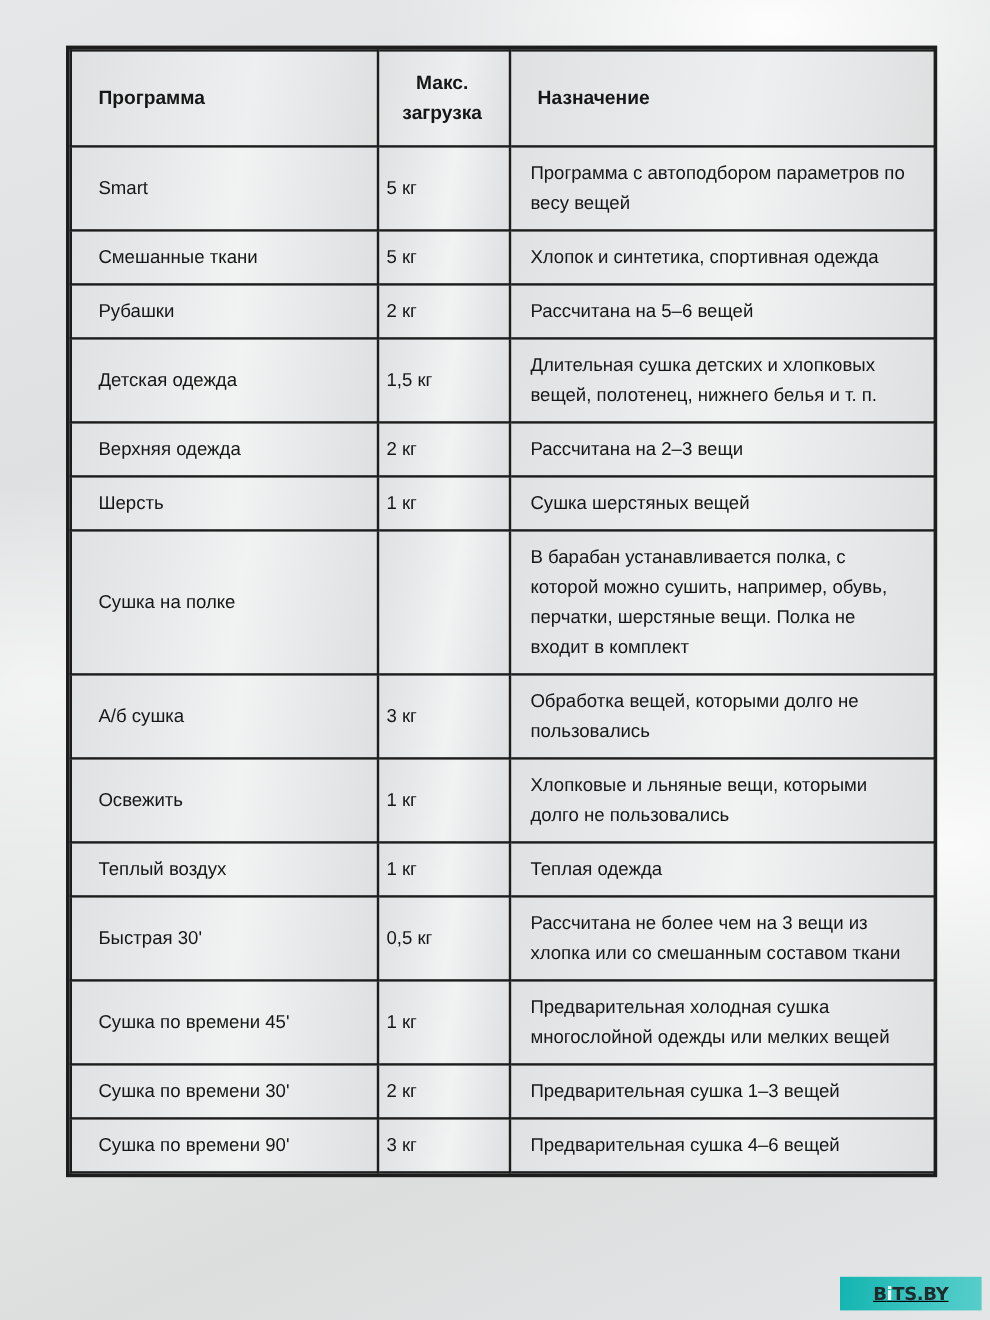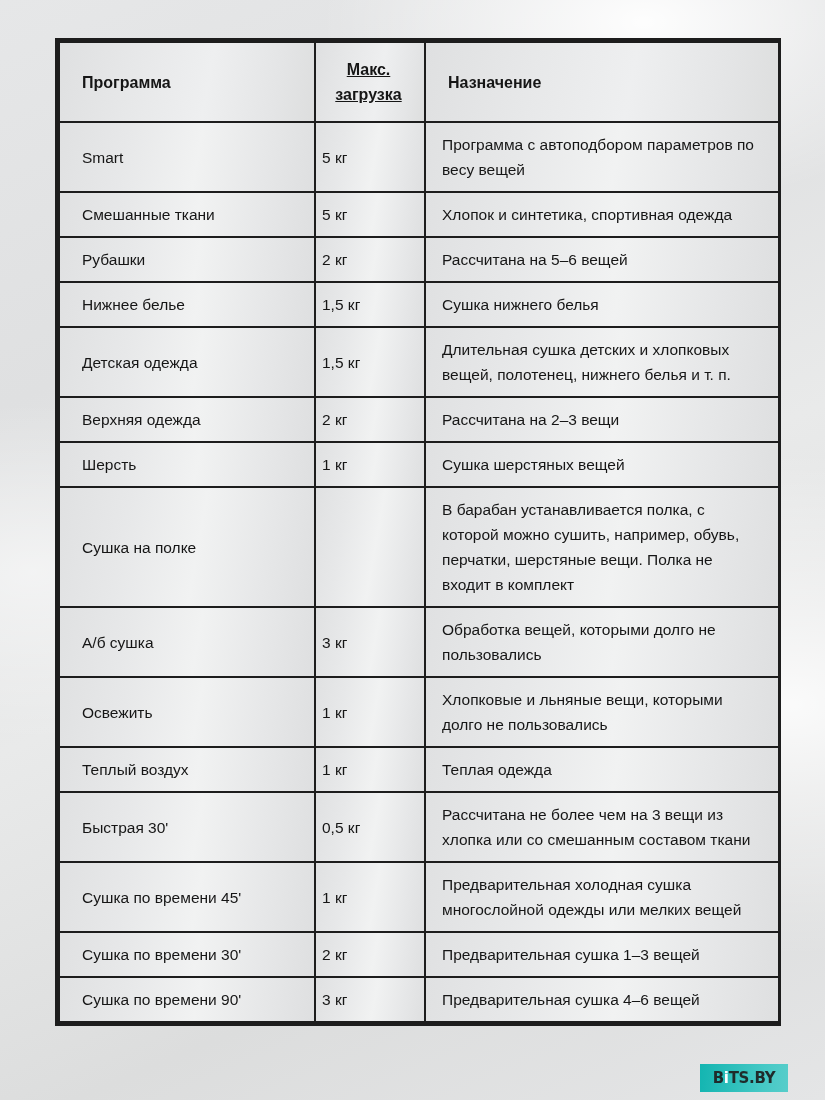--- a/index.html
+++ b/index.html
@@ -64,21 +64,20 @@
     font-weight: bold;
     font-size: 16px;
     text-align: left;
     padding: 14px 0 14px 22px;
     background-image: linear-gradient(100deg, #dfe0e1 0%, #e7e8e9 30%, #eeeff0 58%, #e4e5e6 84%, #dddede 100%);
   }
   table.spec th.th-load {
     text-align: center;
     padding-left: 3px;
     padding-right: 6px;
-    text-decoration: underline;
   }
 
   
   td.cell-program {
     padding: 9px 26px 9px 22px;
     text-align: left;
   }
   td.cell-load {
     padding: 9px 6px;
     text-align: left;
@@ -87,26 +86,27 @@
   td.cell-purpose {
     padding: 9px 14px 9px 16px;
     text-align: left;
   }
 
   
   #watermark {
     position: absolute;
     left: 700px;
     top: 1064px;
-    width: 88px;
+    width: 118px;
     height: 28px;
     background-image: linear-gradient(95deg, #13b5b1 0%, #2ebfbb 38%, #46c9c6 72%, #57cdca 100%);
     display: flex;
     align-items: center;
     justify-content: center;
+    text-decoration: underline;
   }
   #watermark .logo-text {
     font-family: "DejaVu Sans", "Liberation Sans", sans-serif;
     font-weight: bold;
     font-size: 15px;
     letter-spacing: -0.3px;
     color: #1f2b2b;
     line-height: 1;
     white-space: nowrap;
   }
@@ -143,25 +143,20 @@
             <td class="cell-program">Смешанные ткани</td>
             <td class="cell-load">5 кг</td>
             <td class="cell-purpose">Хлопок и синтетика, спортивная одежда</td>
           </tr>
           <tr>
             <td class="cell-program">Рубашки</td>
             <td class="cell-load">2 кг</td>
             <td class="cell-purpose">Рассчитана на 5–6 вещей</td>
           </tr>
           <tr>
-            <td class="cell-program">Нижнее белье</td>
-            <td class="cell-load">1,5 кг</td>
-            <td class="cell-purpose">Сушка нижнего белья</td>
-          </tr>
-          <tr>
             <td class="cell-program">Детская одежда</td>
             <td class="cell-load">1,5 кг</td>
             <td class="cell-purpose">Длительная сушка детских и хлопковых вещей, полотенец, нижнего белья и т. п.</td>
           </tr>
           <tr>
             <td class="cell-program">Верхняя одежда</td>
             <td class="cell-load">2 кг</td>
             <td class="cell-purpose">Рассчитана на 2–3 вещи</td>
           </tr>
           <tr>

